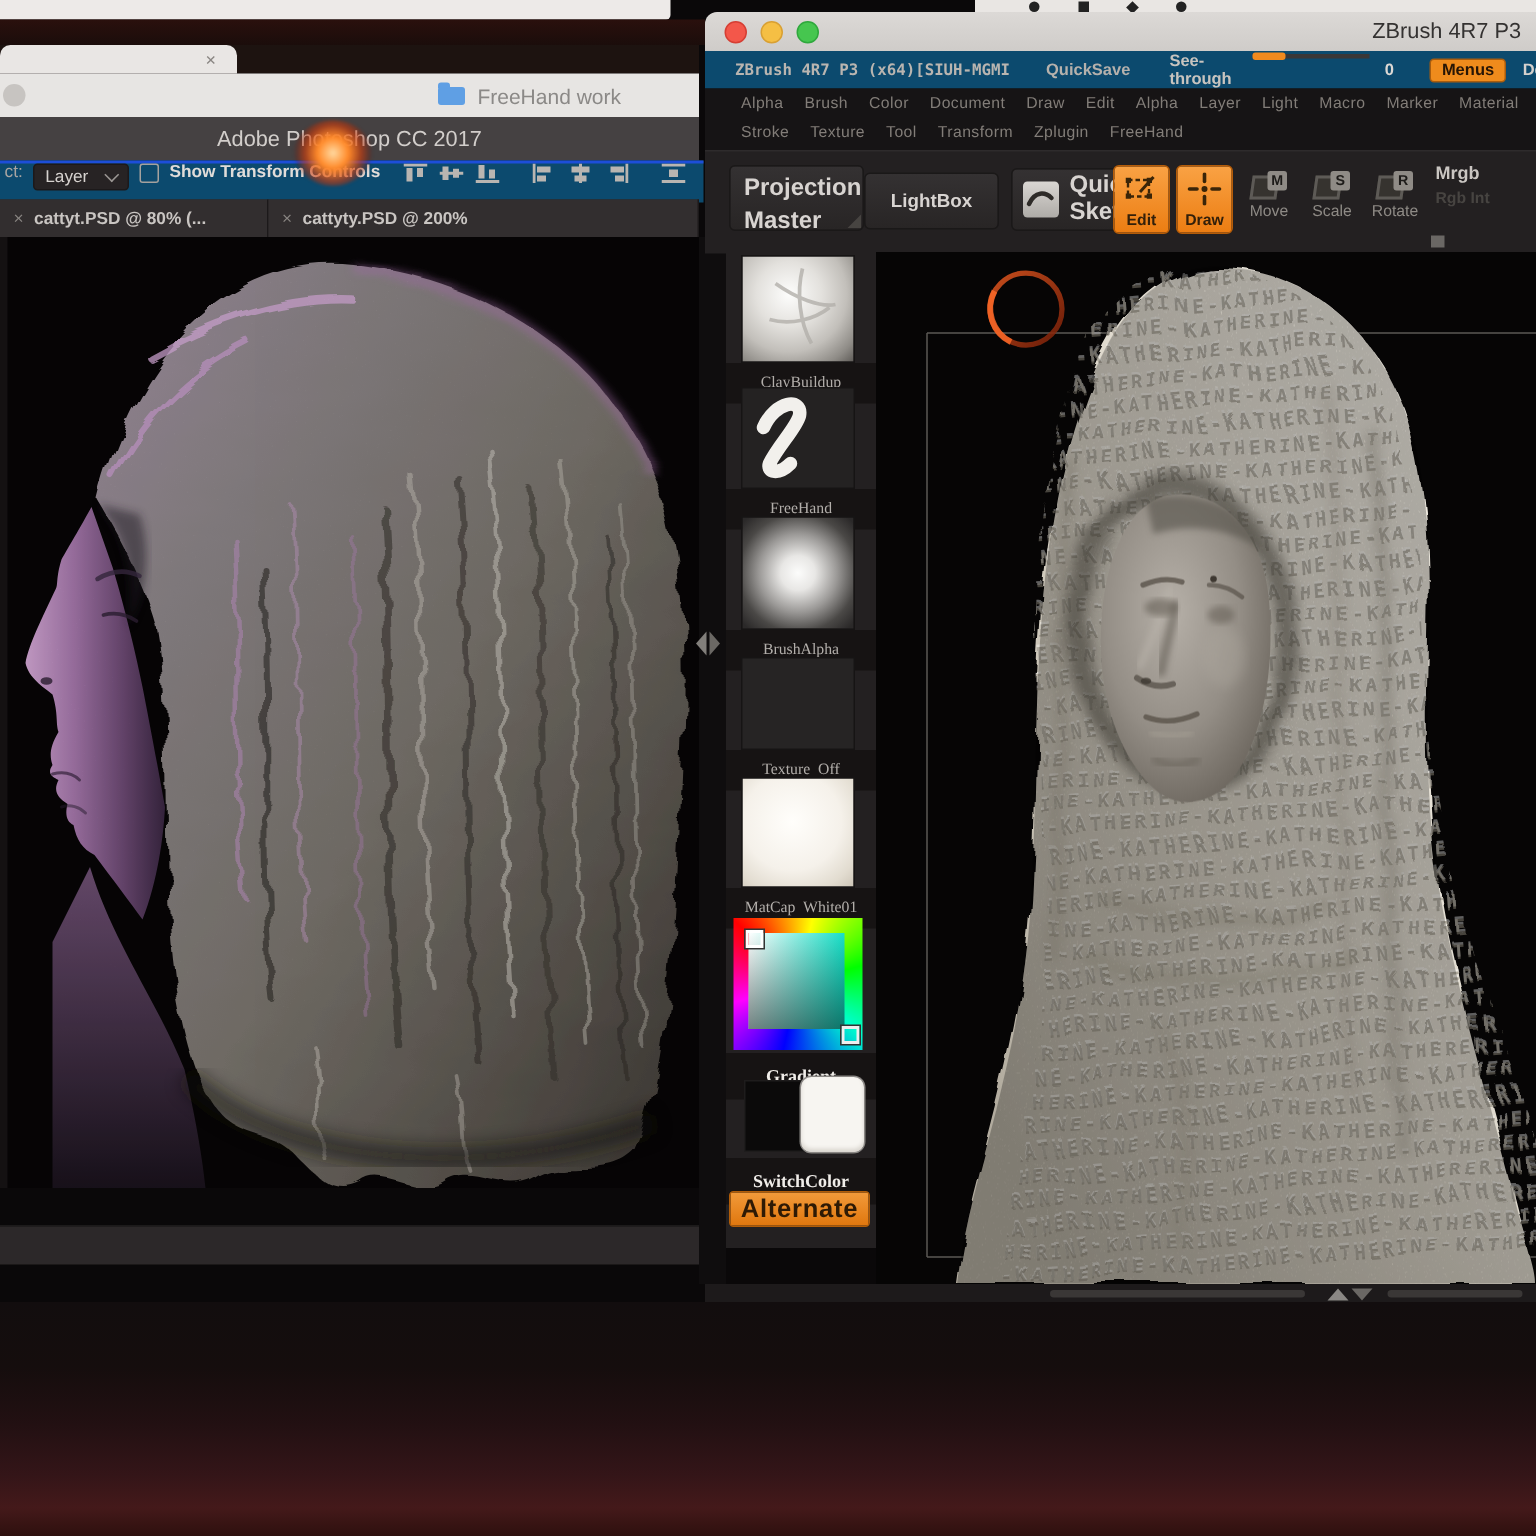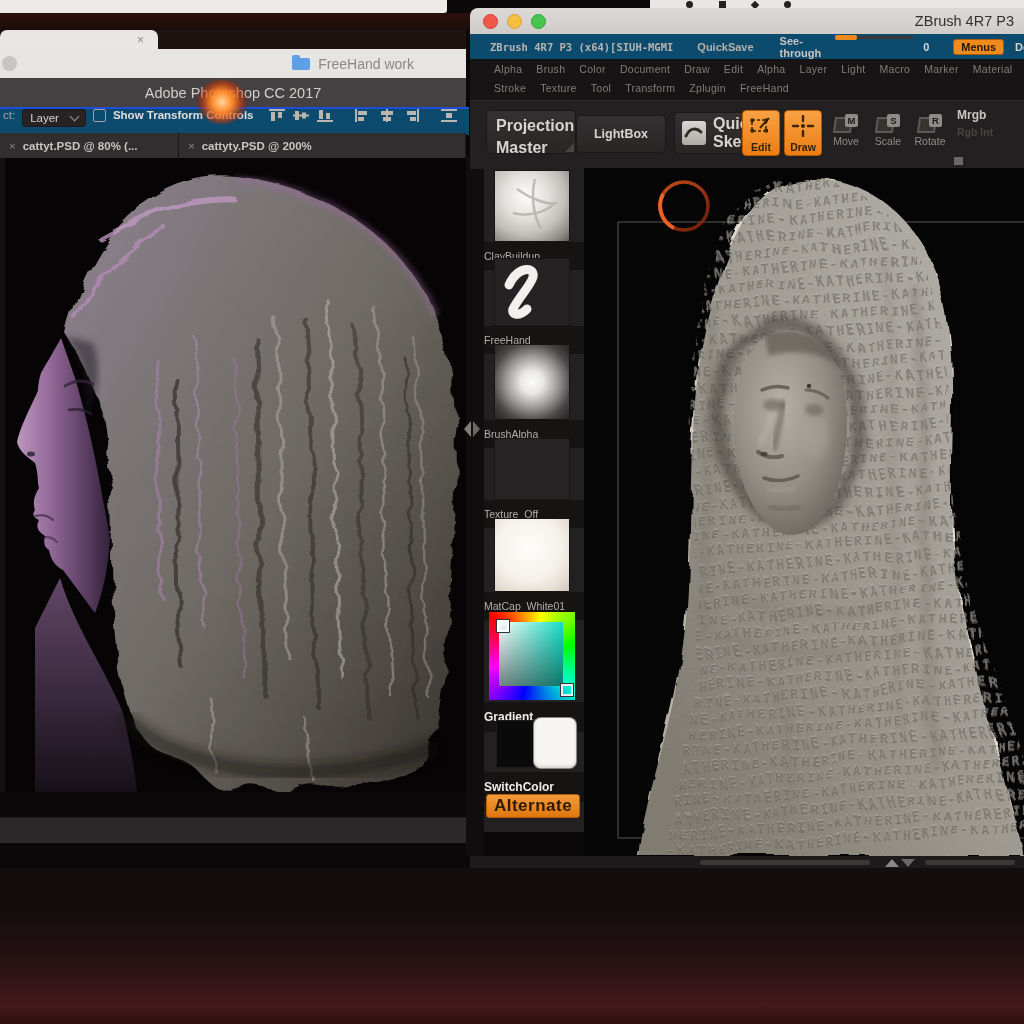--- a/index.html
+++ b/index.html
@@ -101,22 +101,22 @@
   .rgbint{left:487px;top:25px;position:absolute;color:#474441;font-weight:bold;font-size:10.5px;}
   .mini-sq{left:484px;top:56px;position:absolute;width:9px;height:8px;background:#6a6764;}
   
   .zb-tray{left:484px;top:168px;width:100px;height:664px;background:#232021;overflow:hidden;}
   .thumb{position:absolute;left:10px;width:76px;background:#232121;border:1px solid #161414;box-sizing:border-box;}
   .th-clay{top:2px;height:72px;background:radial-gradient(circle at 42% 36%,#fdfdfc 0%,#e3e1dd 35%,#c2bfba 62%,#8e8b86 85%,#5f5c58 100%);}
   .th-free{top:90px;height:68px;background:#242222;}
   .th-alpha{top:176px;height:76px;background:radial-gradient(circle,#fcfcfb 0%,#e8e7e5 22%,#9a9896 50%,#4a4846 75%,#2b2929 95%);}
   .th-tex{top:270px;height:62px;background:#262424;}
   .th-mat{top:350px;height:74px;background:radial-gradient(circle at 45% 40%,#fffefb 0%,#f5f1ea 55%,#e2dcd0 82%,#cdc5b7 100%);}
-  .tlabel{position:absolute;left:0;width:100%;text-align:left;color:#b2aeaa;font-size:10.5px;
-          background:rgba(12,10,10,.55);padding:8px 0;white-space:pre;}
+  .tlabel{position:absolute;left:0;width:100%;text-align:center;color:#b2aeaa;font-size:10.5px;
+          background:rgba(12,10,10,.55);padding:8px 0;white-space:pre;font-family:Liberation Serif, serif;}
   .tlabel.big{color:#f0ede9;font-size:12px;font-weight:bold;}
   .picker{top:444px;left:5px;position:absolute;width:86px;height:88px;
           background:conic-gradient(from 315deg,#f00,#ff0 16%,#0f0 33%,#0fc 48%,#00f 66%,#f0f 83%,#f00);}
   .sv{position:absolute;left:10px;top:10px;right:12px;bottom:14px;
       background:linear-gradient(rgba(0,0,0,0),rgba(0,30,28,.55)),linear-gradient(to right,#fff,#17dfc7);}
   .sel{position:absolute;width:8px;height:8px;border:2px solid #fff;outline:1px solid #333;background:transparent;}
   .sel.a{left:8px;top:8px;} .sel.b{right:2px;bottom:4px;border-color:#eee;}
   .swatch-k{position:absolute;top:552px;left:12px;width:40px;height:46px;background:#0b0a0a;border:1px solid #1e1c1c;}
   .swatch-w{position:absolute;top:550px;left:50px;width:42px;height:50px;background:#f7f5f1;border-radius:7px;
             box-shadow:0 0 0 1px #8a8784, inset 0 -2px 3px #d8d4cd;}

